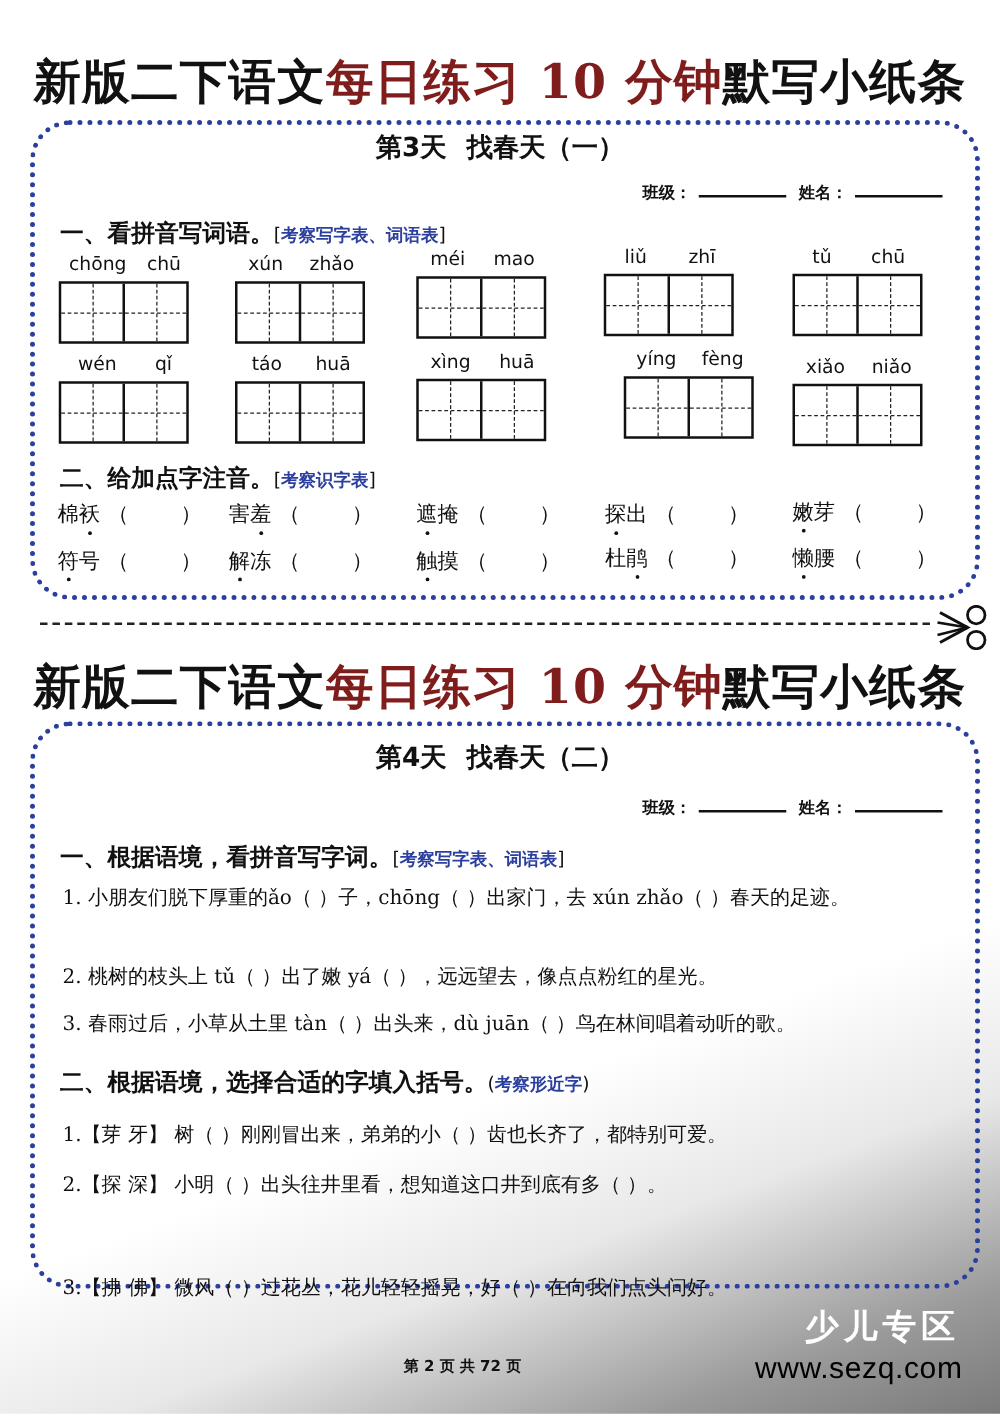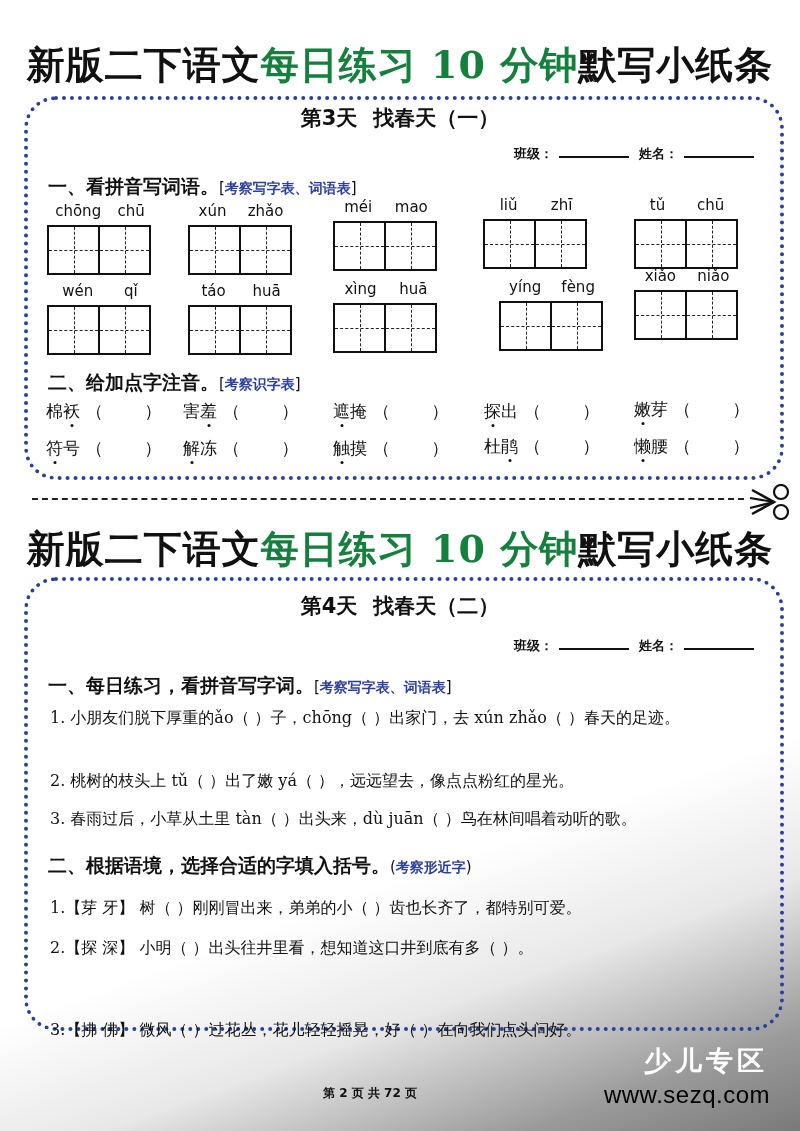--- a/index.html
+++ b/index.html
@@ -8,21 +8,21 @@
     background: linear-gradient(160deg, #ffffff 0%, #ffffff 72%, #e8e8e8 82%, #9a9a9a 93%, #7a7a7a 100%);
     font-family: "DejaVu Sans", "Liberation Sans", sans-serif;
     color:#111;
   }
   .main-title {
     position:absolute; left:0; width:800px; text-align:center;
     font-family: "DejaVu Serif", "Liberation Serif", serif;
     font-size:38px; font-weight:bold; letter-spacing:1px; white-space:nowrap;
   }
   .main-title .black { color:#111; }
-  .main-title .red { color:#15803d; }
+  .main-title .red { color:#7f1d1d; }
   .main-title .green-tail { color:#111; }
   .box {
     position:absolute; border:4px dotted #2b3f9e; border-radius:32px; box-sizing:border-box;
   }
   .day-title { position:absolute; left:0; width:800px; text-align:center; font-size:21px; font-weight:bold; }
   .day-title span { margin:0 8px; }
   .class-line { position:absolute; right:36px; font-size:13px; font-weight:bold; white-space:nowrap; }
   .blank { display:inline-block; width:70px; border-bottom:2px solid #111; margin:0 10px 0 6px; height:18px; vertical-align:baseline; }
   .section-h { position:absolute; left:48px; font-size:19px; font-weight:bold; white-space:nowrap; }
   .section-h .hint { color:#2b3f9e; font-size:14px; font-weight:bold; }
@@ -151,21 +151,21 @@
 <div class="word-cell" style="left:483px; top:278px;margin-left:16px;">
   <div class="pinyin">
       <span>yíng</span>
       <span>fèng</span>
     </div>
   <div class="grid">
       <div class="tian"></div>
       <div class="tian"></div>
     </div>
 </div>
-<div class="word-cell" style="left:634px; top:267px;">
+<div class="word-cell" style="left:634px; top:284px;">
   <div class="pinyin">
       <span>xiǎo</span>
       <span>niǎo</span>
     </div>
   <div class="grid">
       <div class="tian"></div>
       <div class="tian"></div>
     </div>
 </div>
 
@@ -203,21 +203,21 @@
 
 <div class="day-title" style="top:592px;">
   <span>第4天</span><span>找春天（二）</span>
 </div>
 
 <div class="class-line" style="top:630px;">
   <span>班级：</span><span class="blank"></span><span>姓名：</span><span class="blank"></span>
 </div>
 
 <div class="section-h" style="top:673px;">
-  <span>一、每日练习，看拼音写字词。</span><span class="brk">[</span><span class="hint">考察写字表、词语表</span><span class="brk">]</span>
+  <span>一、根据语境，看拼音写字词。</span><span class="brk">[</span><span class="hint">考察写字表、词语表</span><span class="brk">]</span>
 </div>
 
 <div class="sentence" style="top:704px;">1. 小朋友们脱下厚重的ǎo（  ）子，chōng（  ）出家门，去 xún zhǎo（    ）春天的足迹。</div>
 <div class="sentence" style="top:767px;">2. 桃树的枝头上 tǔ（  ）出了嫩 yá（  ），远远望去，像点点粉红的星光。</div>
 <div class="sentence" style="top:805px;">3. 春雨过后，小草从土里 tàn（  ）出头来，dù juān（    ）鸟在林间唱着动听的歌。</div>
 
 <div class="section-h" style="top:853px;">
   <span>二、根据语境，选择合适的字填入括号。</span><span class="brk">(</span><span class="hint">考察形近字</span><span class="brk">)</span>
 </div>
 

